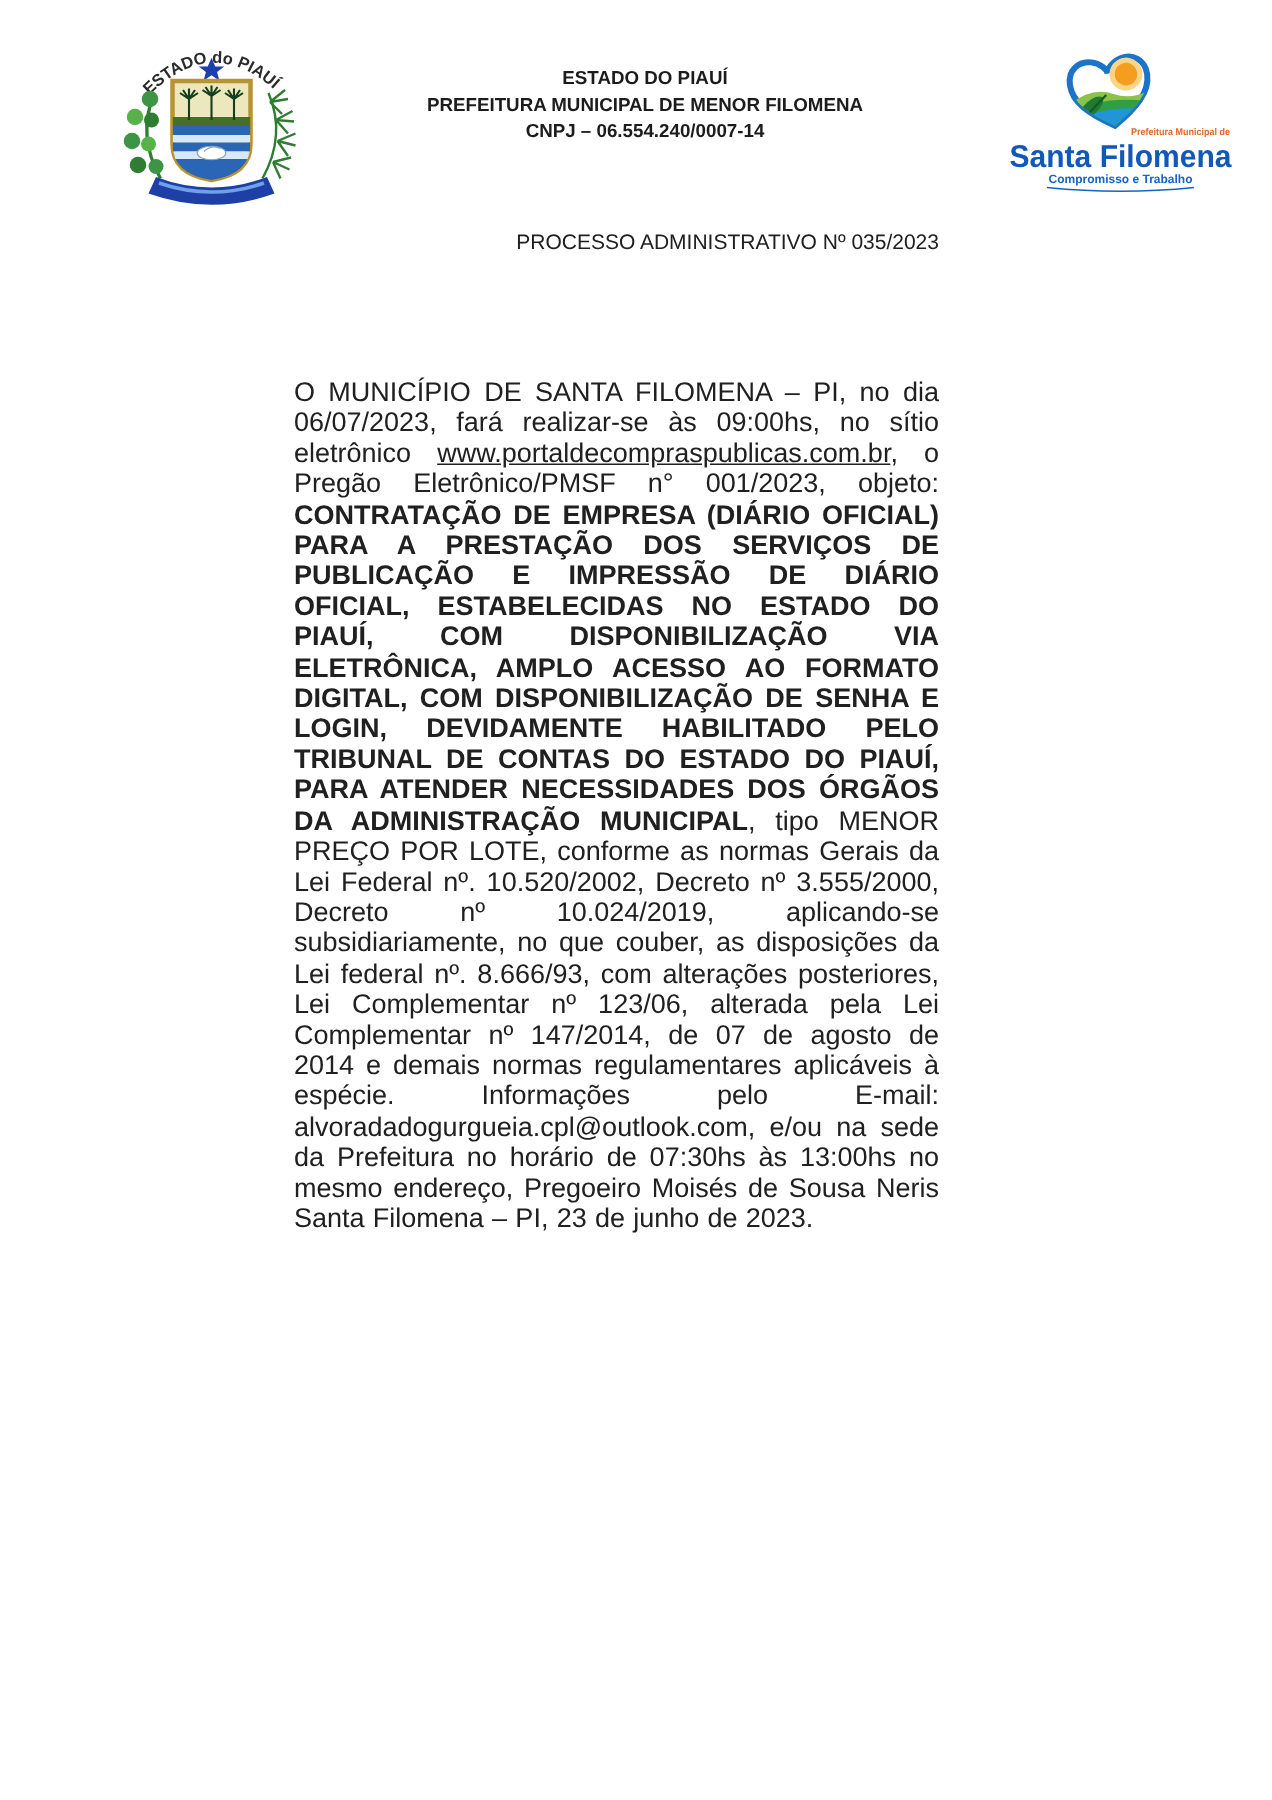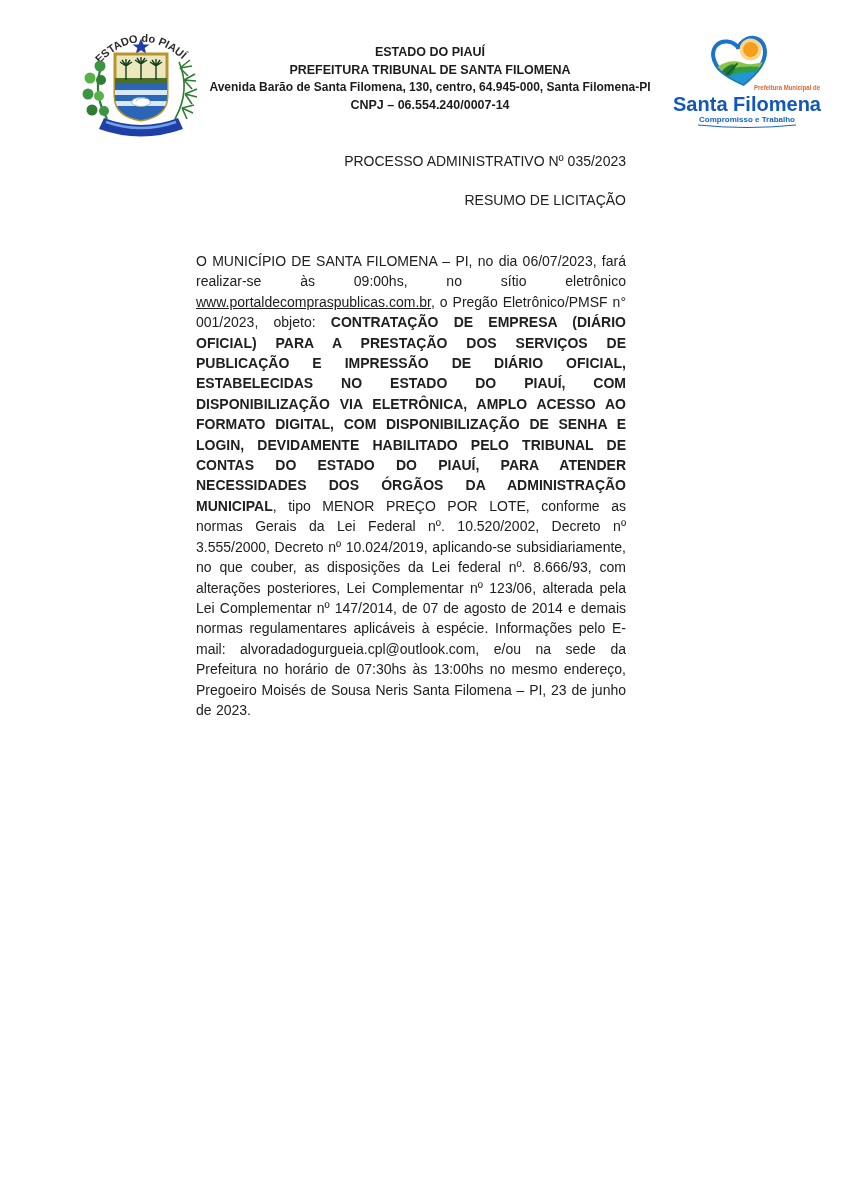--- a/index.html
+++ b/index.html
@@ -24,21 +24,21 @@
   
   .title-block{
     position:absolute;left:196px;top:151px;width:430px;
     text-align:right;font-size:14px;line-height:21px;color:#202020;
   }
   .title-sub{margin-top:18px;}
 
   
   .body-block{
     position:absolute;left:196px;top:251px;width:430px;
-    font-size:14px;line-height:20.4px;text-align:justify;color:#202020;
+    font-size:18px;line-height:20.4px;text-align:justify;color:#202020;
     word-spacing:0.5px;
   }
   .body-block .b{font-weight:700;}
   .body-block .u{text-decoration:underline;}
 </style>
 </head>
 <body>
 
 <div class="page">
 
@@ -106,22 +106,21 @@
 
         <g>
           <path d="M 28 100 Q 65 114 102 100 L 107 111 Q 65 126 23 111 Z" fill="#1d3fa6"></path>
           <path d="M 30 104 Q 65 116 100 104" stroke="#6fa0e8" stroke-width="2.4" fill="none"></path>
         </g>
       </svg>
     </div>
 
     <div class="header-center">
       <div class="hc-line">ESTADO DO PIAUÍ</div>
-      <div class="hc-line">PREFEITURA TRIBUNAL DE SANTA FILOMENA</div>
-      <div class="hc-line hc-addr">Avenida Barão de Santa Filomena, 130, centro, 64.945-000, Santa Filomena-PI</div>
+      <div class="hc-line">PREFEITURA MUNICIPAL DE MENOR FILOMENA</div>
       <div class="hc-line">CNPJ – 06.554.240/0007-14</div>
     </div>
 
     <div class="logo-right">
       <svg width="154" height="98" viewBox="0 0 154 98" xmlns="http://www.w3.org/2000/svg">
         <defs>
           <clipPath id="heartClip">
             <path d="M 70 54 C 54 44 44 35 44 23 C 44 13 52 8 60 10 C 66 11.5 70 16 70 19 C 70 16 74 11.5 80 10 C 88 8 96 13 96 23 C 96 35 86 44 70 54 Z"></path>
           </clipPath>
         </defs>
@@ -144,20 +143,19 @@
         <text x="77" y="81" text-anchor="middle" font-size="21" font-weight="bold" fill="#1258b8" stroke="#ffffff" stroke-width="0.9" paint-order="stroke" textLength="148" lengthAdjust="spacingAndGlyphs">Santa Filomena</text>
 
         <text x="77" y="92" text-anchor="middle" font-size="8" font-weight="bold" fill="#1663c7" textLength="96" lengthAdjust="spacingAndGlyphs">Compromisso e Trabalho</text>
         <path d="M 28 95 Q 77 100 126 95" stroke="#1663c7" stroke-width="1" fill="none"></path>
       </svg>
     </div>
   </header>
 
   <section class="title-block">
     <div>PROCESSO ADMINISTRATIVO Nº 035/2023</div>
-    <div class="title-sub">RESUMO DE LICITAÇÃO</div>
   </section>
 
   <section class="body-block">
     <p style="margin:0"><span>O MUNICÍPIO DE SANTA FILOMENA – PI, no dia 06/07/2023, fará realizar-se às 09:00hs, no sítio eletrônico </span><span class="u">www.portaldecompraspublicas.com.br</span><span>, o Pregão Eletrônico/PMSF n° 001/2023, objeto: </span><span class="b">CONTRATAÇÃO DE EMPRESA (DIÁRIO OFICIAL) PARA A PRESTAÇÃO DOS SERVIÇOS DE PUBLICAÇÃO E IMPRESSÃO DE DIÁRIO OFICIAL, ESTABELECIDAS NO ESTADO DO PIAUÍ, COM DISPONIBILIZAÇÃO VIA ELETRÔNICA, AMPLO ACESSO AO FORMATO DIGITAL, COM DISPONIBILIZAÇÃO DE SENHA E LOGIN, DEVIDAMENTE HABILITADO PELO TRIBUNAL DE CONTAS DO ESTADO DO PIAUÍ, PARA ATENDER NECESSIDADES DOS ÓRGÃOS DA ADMINISTRAÇÃO MUNICIPAL</span><span>, tipo MENOR PREÇO POR LOTE, conforme as normas Gerais da Lei Federal nº. 10.520/2002, Decreto nº 3.555/2000, Decreto nº 10.024/2019, aplicando-se subsidiariamente, no que couber, as disposições da Lei federal nº. 8.666/93, com alterações posteriores, Lei Complementar nº 123/06, alterada pela Lei Complementar nº 147/2014, de 07 de agosto de 2014 e demais normas regulamentares aplicáveis à espécie. Informações pelo E-mail: alvoradadogurgueia.cpl@outlook.com, e/ou na sede da Prefeitura no horário de 07:30hs às 13:00hs no mesmo endereço, Pregoeiro Moisés de Sousa Neris Santa Filomena – PI, 23 de junho de 2023.</span></p>
   </section>
 
 </div>
 
 </body></html>

